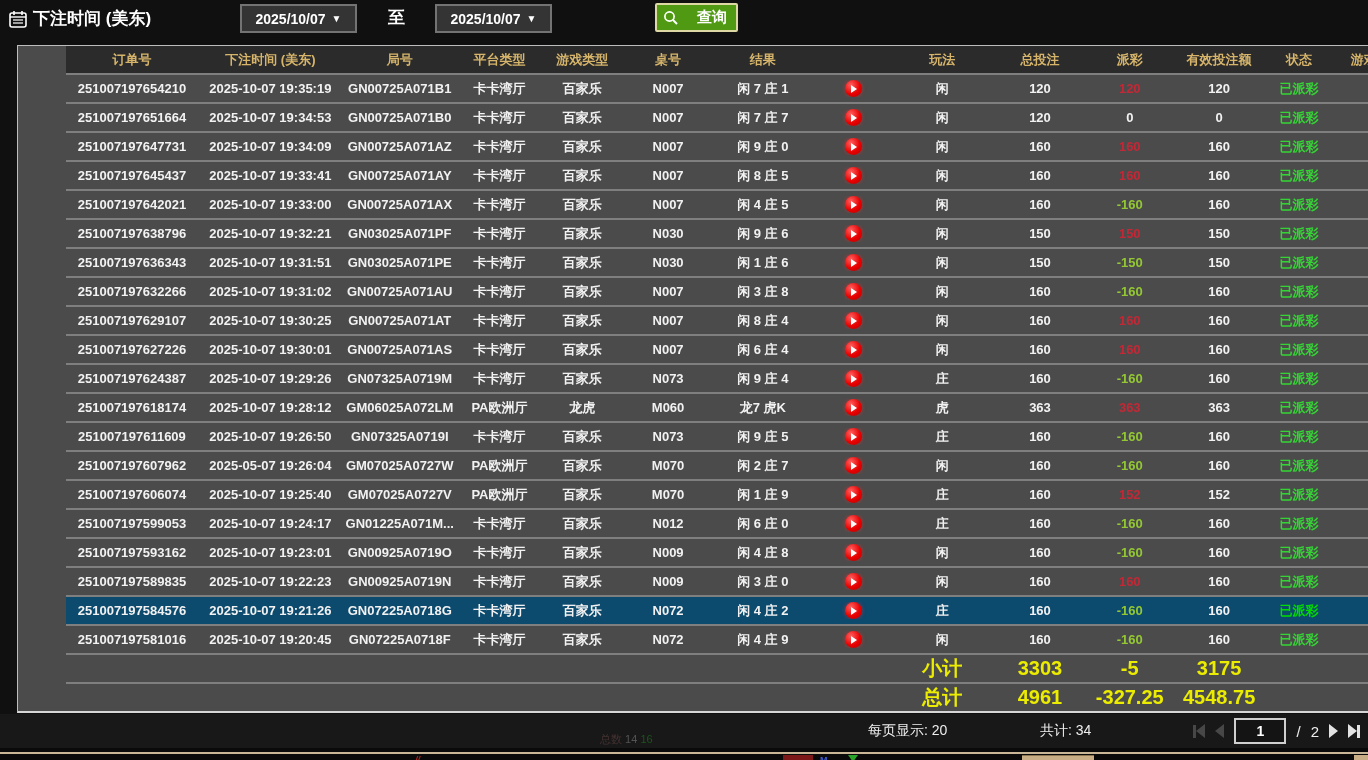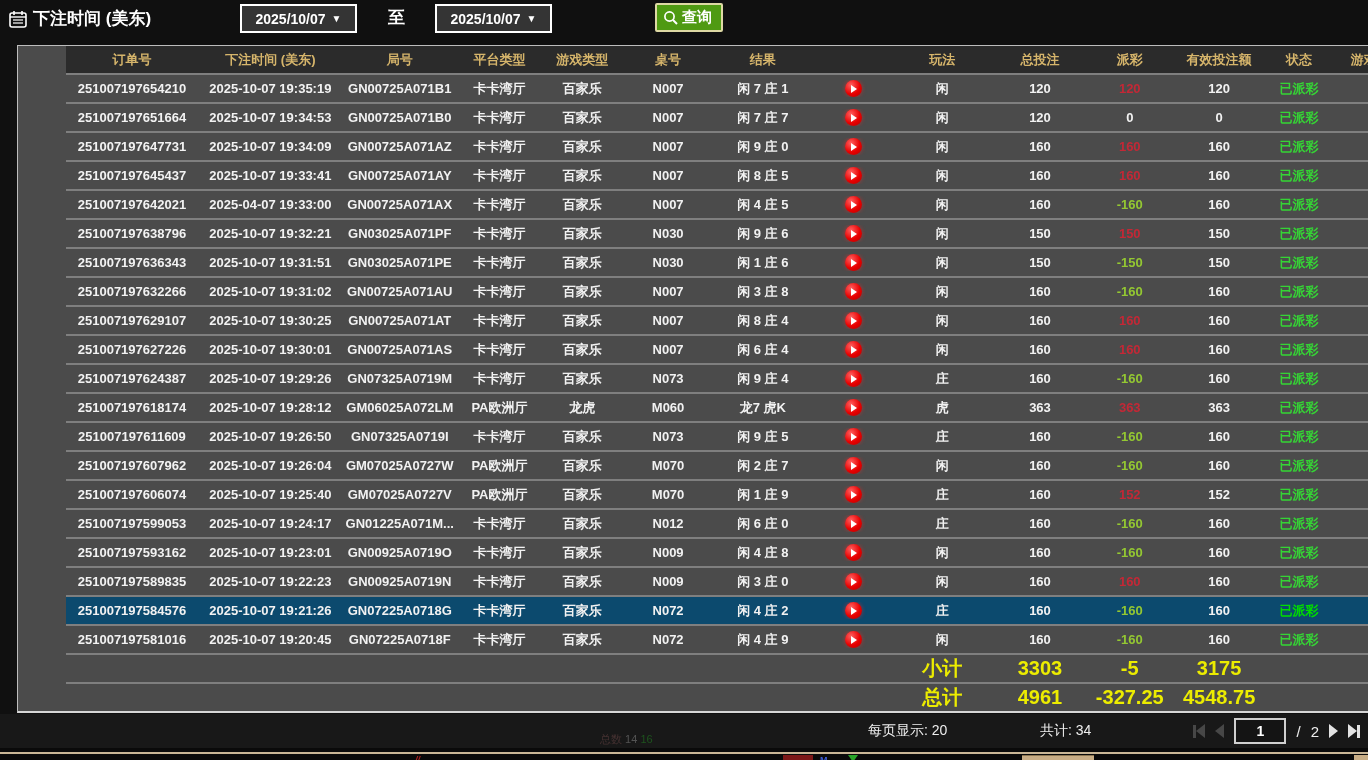--- a/index.html
+++ b/index.html
@@ -6,28 +6,28 @@
   body{width:1368px;height:760px;overflow:hidden;position:relative;
        font-family:"Liberation Sans","DejaVu Sans",sans-serif;-webkit-font-smoothing:antialiased;}
   .screen{position:absolute;inset:0;}
 
   
   .topbar{position:absolute;left:0;top:0;width:100%;height:44px;}
   .title-group{position:absolute;left:8px;top:7px;display:flex;align-items:center;gap:5px;
                color:#fff;font-size:17px;font-weight:bold;}
   .cal-icon{display:inline-flex;}
   .date-select{position:absolute;top:4px;width:113px;height:25px;background:#343434;
-               border:2px solid #ffffff;display:flex;align-items:center;justify-content:center;
+               border:2px solid #737373;display:flex;align-items:center;justify-content:center;
                gap:6px;color:#fff;font-size:14px;font-weight:bold;cursor:pointer;}
   #dateFrom{left:240px;} #dateTo{left:435px;}
   .caret{font-size:10px;}
   .to-label{position:absolute;left:388px;top:6px;color:#fff;font-size:17px;font-weight:bold;}
   .search-btn{position:absolute;left:655px;top:3px;height:29px;padding:0 9px 0 6px;
               background:#4f9a12;border:2px solid #ded9a4;border-radius:2px;color:#fff;
-              font-size:15px;font-weight:bold;display:flex;align-items:center;gap:3px;cursor:pointer;
+              font-size:15px;font-weight:bold;display:flex;align-items:center;gap:18px;cursor:pointer;
               font-family:inherit;}
 
   
   .table{position:absolute;left:17px;top:45px;width:1349px;background:#4b4b4b;
          border:1px solid #bdbdbd;border-bottom:2px solid #d6d6d6;font-size:13px;color:#f2f2f2;padding-left:48px;}
   .thead{display:flex;height:27px;align-items:center;background:#2b2b2b;
          color:#d6b56b;font-weight:bold;}
   .trow{display:flex;height:27px;align-items:center;border-top:2px solid #7f7f7f;font-weight:600;}
   .trow.hl{background:#0c4a6e;}
   .td{display:flex;align-items:center;justify-content:center;overflow:hidden;white-space:nowrap;}
@@ -214,21 +214,21 @@
           </div>
           <div class="td c8">闲</div>
           <div class="td c9">160</div>
           <div class="td c10 tone-win">160</div>
           <div class="td c11">160</div>
           <div class="td c12 status">已派彩</div>
           <div class="td c13">-</div>
         </div>
         <div class="trow">
           <div class="td c0">251007197642021</div>
-          <div class="td c1">2025-04-07 19:33:00</div>
+          <div class="td c1">2025-10-07 19:33:00</div>
           <div class="td c2">GN00725A071AX</div>
           <div class="td c3">卡卡湾厅</div>
           <div class="td c4">百家乐</div>
           <div class="td c5">N007</div>
           <div class="td c6">闲 4 庄 5</div>
           <div class="td c7">
             <span class="play-btn">
               <span class="play-tri"></span>
             </span>
           </div>
@@ -394,21 +394,21 @@
           </div>
           <div class="td c8">庄</div>
           <div class="td c9">160</div>
           <div class="td c10 tone-loss">-160</div>
           <div class="td c11">160</div>
           <div class="td c12 status">已派彩</div>
           <div class="td c13">-</div>
         </div>
         <div class="trow">
           <div class="td c0">251007197607962</div>
-          <div class="td c1">2025-10-07 19:26:04</div>
+          <div class="td c1">2025-05-07 19:26:04</div>
           <div class="td c2">GM07025A0727W</div>
           <div class="td c3">PA欧洲厅</div>
           <div class="td c4">百家乐</div>
           <div class="td c5">M070</div>
           <div class="td c6">闲 2 庄 7</div>
           <div class="td c7">
             <span class="play-btn">
               <span class="play-tri"></span>
             </span>
           </div>

